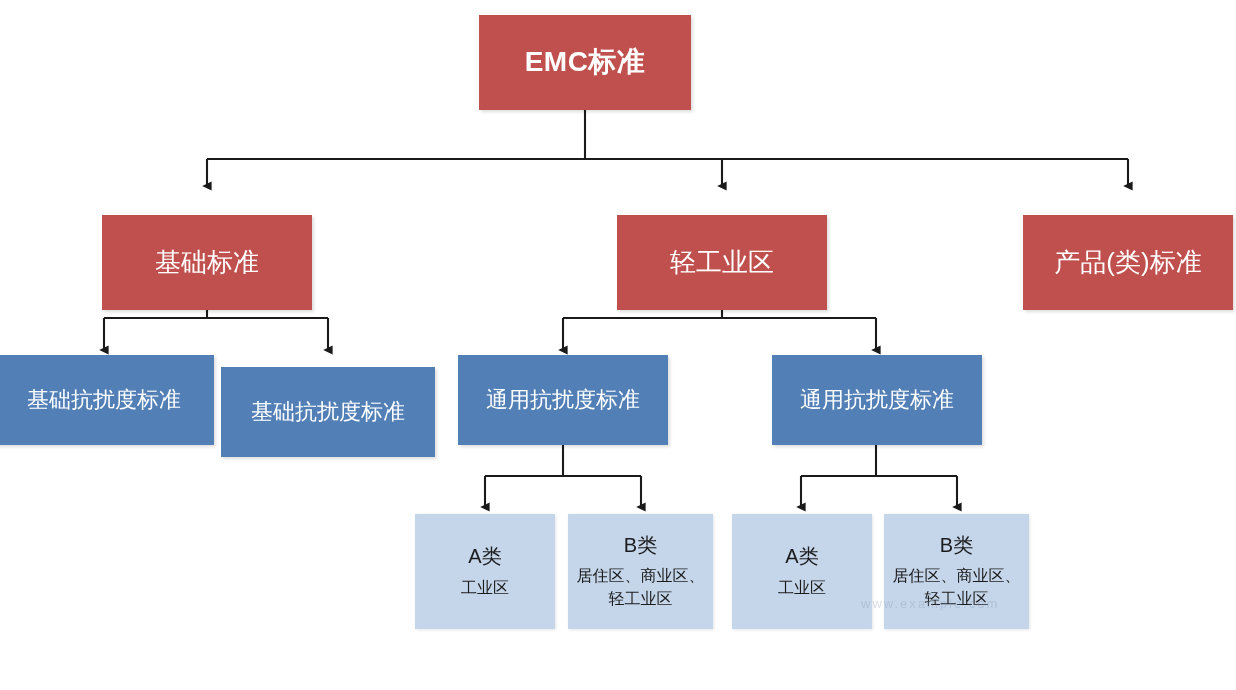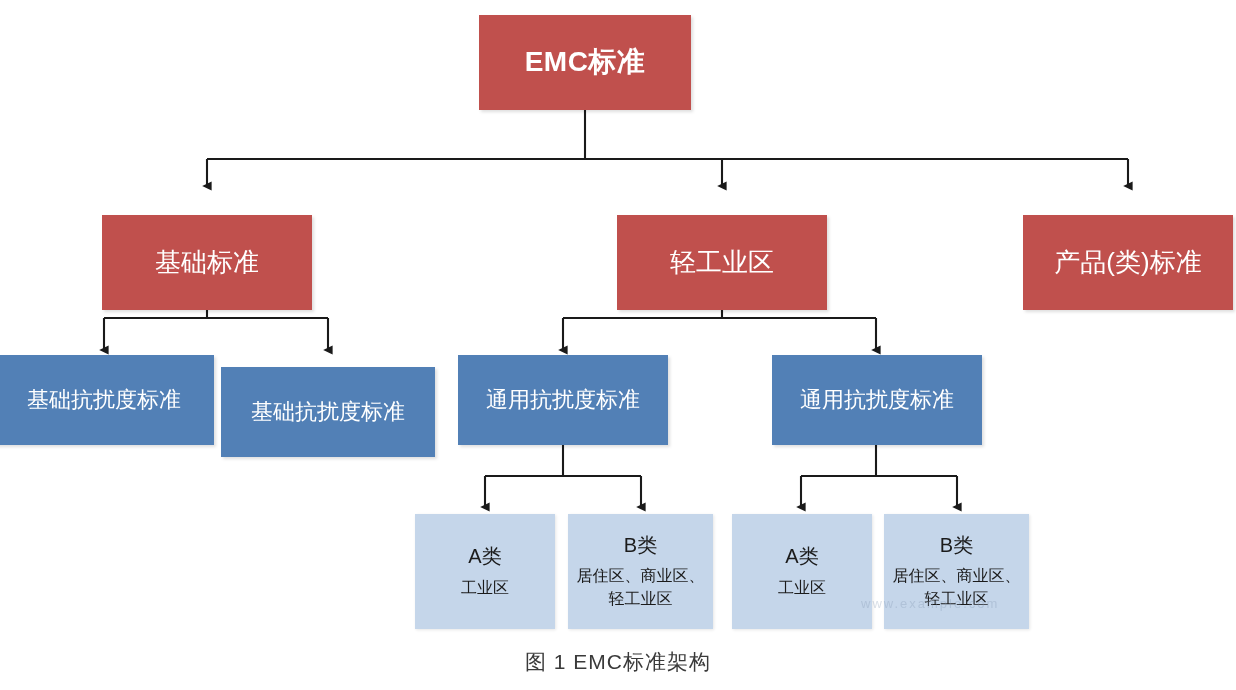--- a/index.html
+++ b/index.html
@@ -183,15 +183,14 @@
     <span class="leaf-title">A类</span>
     <span class="leaf-sub">工业区</span>
   </div>
   <div class="node leaf" style="left:884px; top:514px; width:145px; height:115px;">
     <span class="leaf-title">B类</span>
     <span class="leaf-sub">居住区、商业区、轻工业区</span>
   </div>
 
   <div class="watermark">www.example.com</div>
 
-  <div class="caption">图 1  EMC标准架构</div>
 
 </div>
 
 </body></html>

